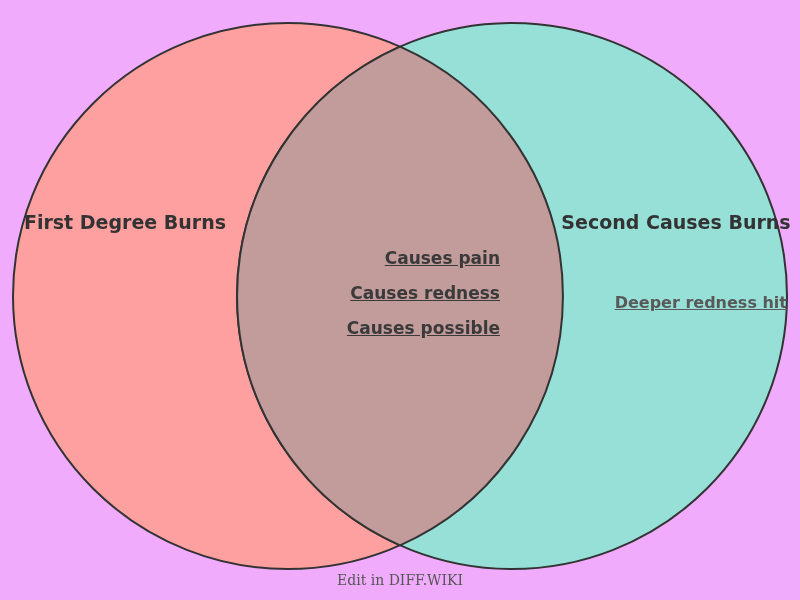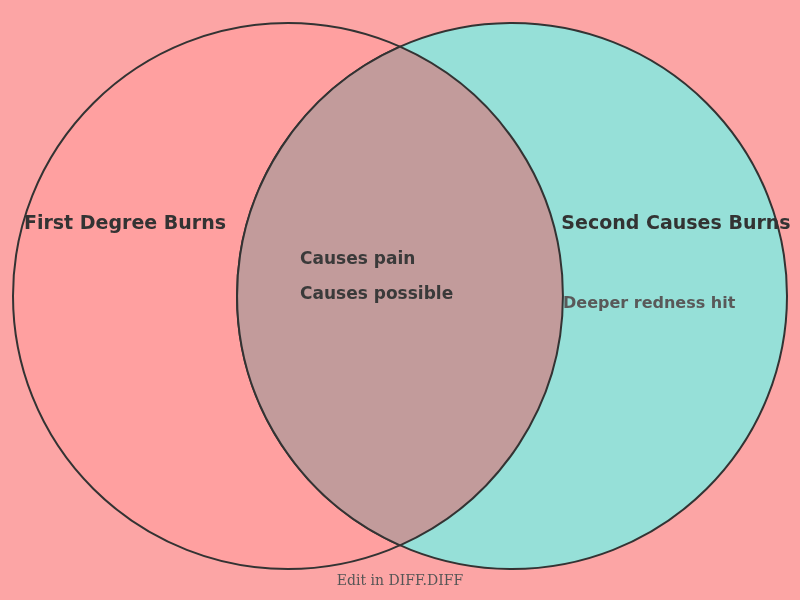--- a/index.html
+++ b/index.html
@@ -5,21 +5,21 @@
   html, body {
     margin: 0;
     padding: 0;
     background: #ffffff;
   }
   .stage {
     position: relative;
     width: 800px;
     height: 600px;
     overflow: hidden;
-    background: #fca5a5;
+    background: #f0abfc;
     font-family: "DejaVu Sans", sans-serif;
   }
   .venn-svg {
     position: absolute;
     left: 0;
     top: 0;
     width: 800px;
     height: 600px;
   }
   .set-title {
@@ -30,21 +30,22 @@
     color: #333333;
     text-align: center;
     white-space: nowrap;
   }
   .title-left  { left: 4px;   top: 211px; width: 242px; }
   .title-right { left: 554px; top: 211px; width: 244px; }
 
   .item-list {
     position: absolute;
     font-weight: bold;
-    text-align: left;
+    text-align: right;
+    text-decoration: underline;
   }
   .side-items {
     top: 286px;
     font-size: 16px;
     line-height: 34px;
     color: #595959;
   }
   .items-left  { left: 2px;   width: 246px; }
   .items-right { left: 563px; width: 224px; }
   .center-items {
@@ -81,22 +82,23 @@
     <path d="M 400 46.7 A 275 273 0 0 1 400 545.3 A 275 273 0 0 1 400 46.7 Z" stroke-width="2" fill="#C29B9B" stroke="#333333"></path>
   </svg>
 
   <div class="set-title title-left">First Degree Burns</div>
 
   <div class="set-title title-right">Second Causes Burns</div>
 
 
   <div class="item-list center-items">
     <div class="item-line">Causes pain</div>
+    <div class="item-line">Causes redness</div>
     <div class="item-line">Causes possible</div>
   </div>
 
   <div class="item-list side-items items-right">
     <div class="item-line">Deeper redness hit</div>
   </div>
 
-  <div class="caption">Edit in DIFF.DIFF</div>
+  <div class="caption">Edit in DIFF.WIKI</div>
 
 </div>
 
 </body></html>

